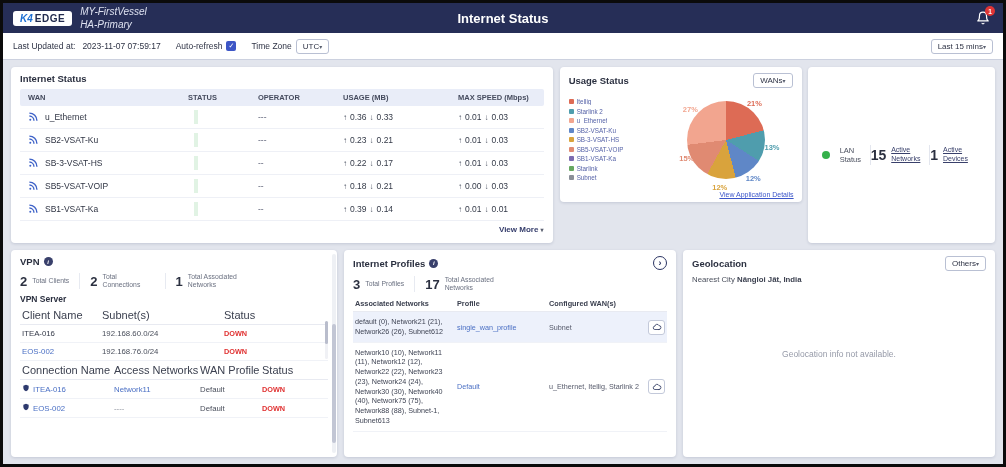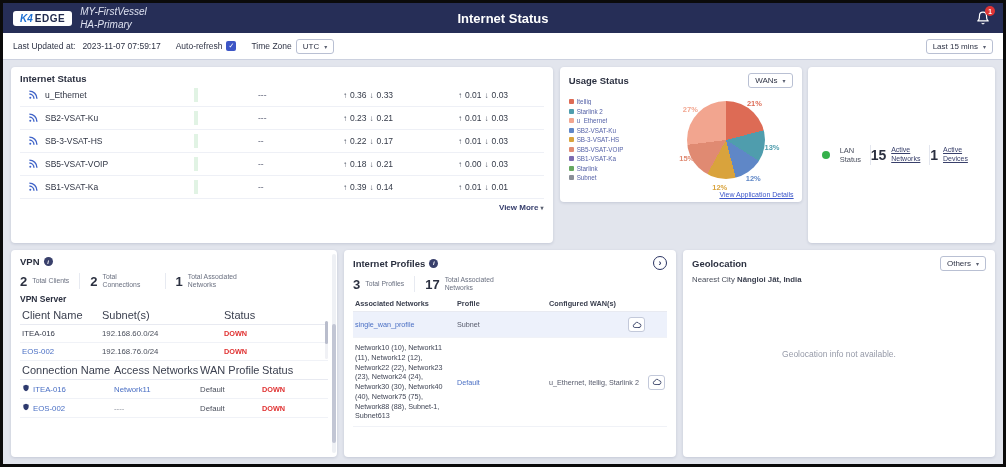--- a/index.html
+++ b/index.html
@@ -12,21 +12,21 @@
   .logo-text{color:#222b4e;font-weight:bold;font-size:10px;letter-spacing:.5px}
   .vessel{font-size:10px;font-style:italic;line-height:1.3;color:#dde1f0}
   .page-title{position:absolute;left:50%;top:50%;transform:translate(-50%,-50%);font-size:13px;font-weight:bold}
   .bell{margin-left:auto;position:relative;width:20px;height:18px;display:flex;align-items:center;justify-content:center;cursor:pointer}
   .badge{position:absolute;top:-3px;right:-2px;background:#e03535;color:#fff;font-size:6.5px;min-width:10px;height:10px;border-radius:5px;display:flex;align-items:center;justify-content:center;font-weight:bold}
   
   .toolbar{flex:0 0 27px;background:#fff;border-bottom:1px solid #ccd1df;display:flex;align-items:center;gap:7px;padding:0 10px;font-size:8.5px;color:#2e3345}
   .lu-label,.lu-value{font-weight:normal}
   .ar,.tz{display:flex;align-items:center;gap:4px;margin-left:8px}
   .checkbox{width:10px;height:10px;border-radius:2px;background:#3d56c6;color:#fff;font-size:7px;display:flex;align-items:center;justify-content:center;cursor:pointer}
-  .select{display:inline-flex;align-items:center;gap:5px;border:1px solid #b9c0d3;border-radius:3px;background:#fff;padding:2px 6px;font-size:8px;color:#2e3345;cursor:pointer;white-space:nowrap}
+  .select{display:inline-flex;align-items:center;border:1px solid #b9c0d3;border-radius:3px;background:#fff;padding:2px 6px;font-size:8px;color:#2e3345;cursor:pointer;white-space:nowrap}
   .chev{font-size:6px;color:#5a6070}
   .grow{flex:1}
   
   .content{flex:1;padding:7px 8px;display:flex;flex-direction:column;gap:7px;overflow:hidden}
   .row-a{display:flex;gap:7px;flex:0 0 176px}
   .row-b{display:flex;gap:7px;flex:1}
   .card{background:#fff;border-radius:4px;box-shadow:0 1px 3px rgba(30,40,90,.15);padding:6px 9px;position:relative;overflow:hidden}
   .card-title{font-size:9.5px;font-weight:bold;color:#2b3040}
   .is-card{flex:1}
   .right-col{flex:0 0 244px;display:flex;flex-direction:row;gap:6px}
@@ -153,20 +153,28 @@
         <span class="chev">▾</span>
       </span>
   </div>
 
   <main class="content">
 
     <div class="row-a">
 
       <section class="card is-card">
         <div class="card-title">Internet Status</div>
+        <div class="thead">
+          <span>WAN</span>
+          <span>STATUS</span>
+          <span>OPERATOR</span>
+          <span>USAGE (MB)</span>
+          <span>MAX SPEED (Mbps)</span>
+          <span>ACTIONS</span>
+        </div>
         <div id="wan-rows">
   <div class="wan-row">
     <span class="c-wan">
       <span>
         <svg viewBox="0 0 24 24" width="11" height="11" fill="#3f63c8">
                     <circle cx="5" cy="19" r="2.2"></circle>
                     <path d="M3 9.5a11.5 11.5 0 0 1 11.5 11.5h-3A8.5 8.5 0 0 0 3 12.5z"></path>
                     <path d="M3 3a18 18 0 0 1 18 18h-3A15 15 0 0 0 3 6z"></path>
                   </svg>
       </span>
@@ -586,20 +594,21 @@
   </div>
 </div>
         <div class="phead">
           <span>Associated Networks</span>
           <span>Profile</span>
           <span>Configured WAN(s)</span>
           <span></span>
         </div>
         <div id="profile-rows">
   <div class="prow">
+    <span class="p-net">default (0), Network21 (21), Network26 (26), Subnet612</span>
     <span class="p-prof">single_wan_profile</span>
     <span class="p-wans">Subnet</span>
     <span class="p-action">
                 <button class="ibtn">
                   <svg viewBox="0 0 24 24" width="10" height="10" fill="none" stroke="#323c63" stroke-width="2" stroke-linecap="round" stroke-linejoin="round">
                     <path d="M17 18H7a4 4 0 0 1 0-8 5 5 0 0 1 9.6-1.4A4 4 0 0 1 17 18z"></path>
                   </svg>
                 </button>
               </span>
   </div>

